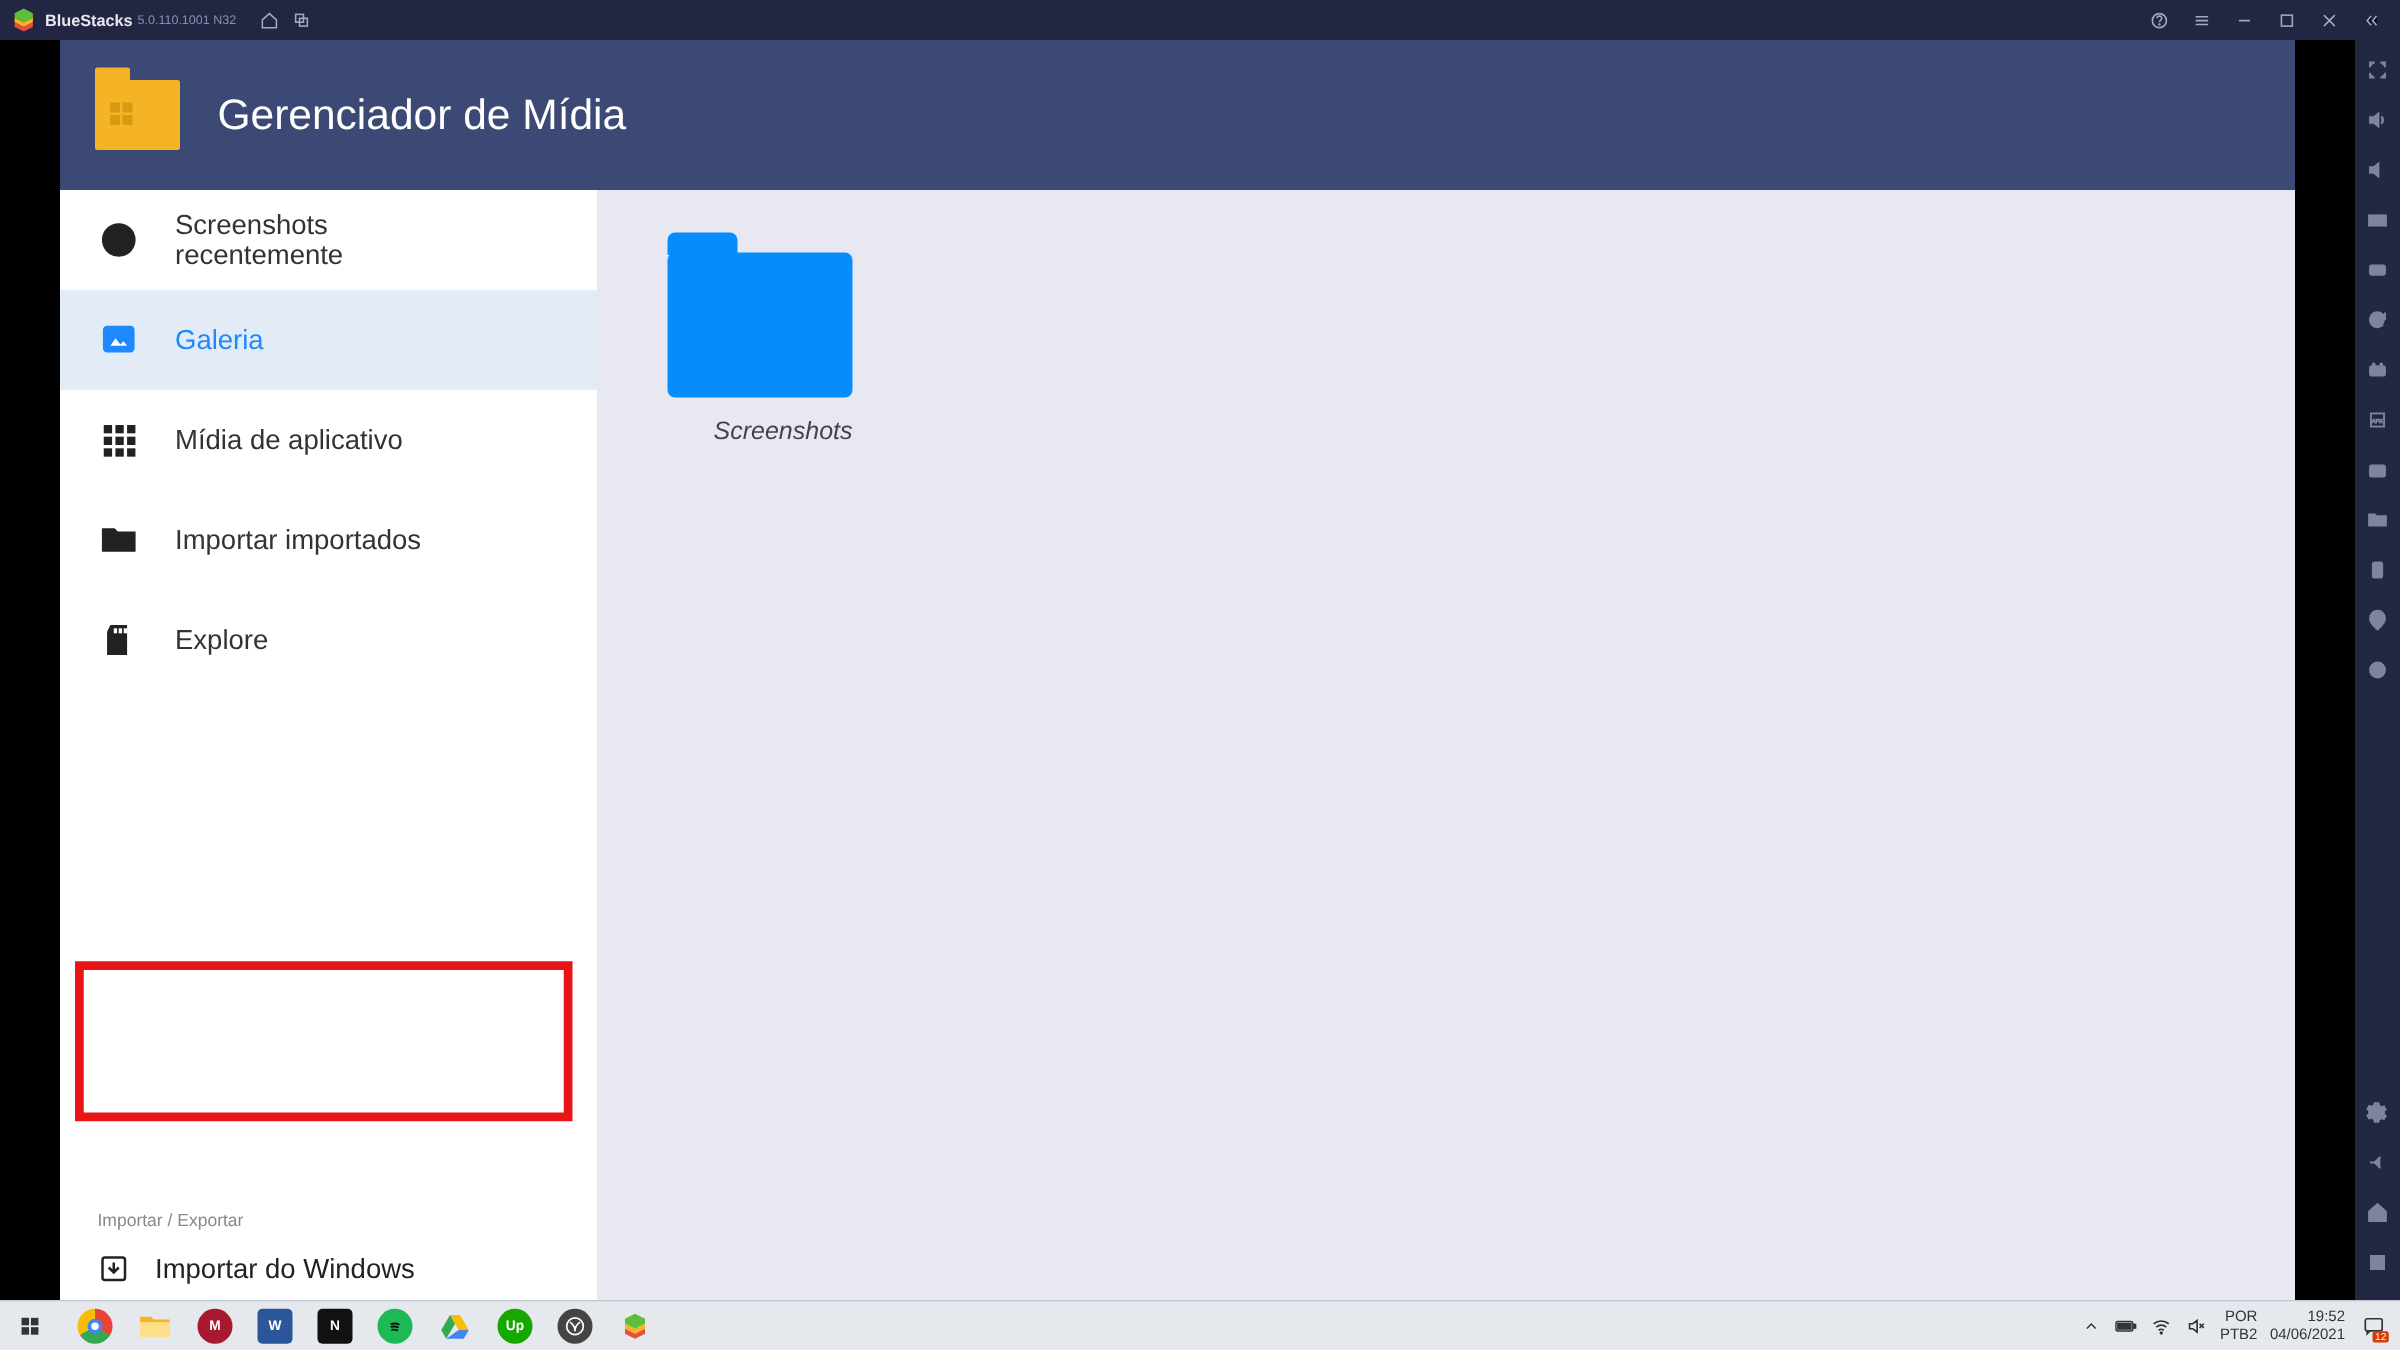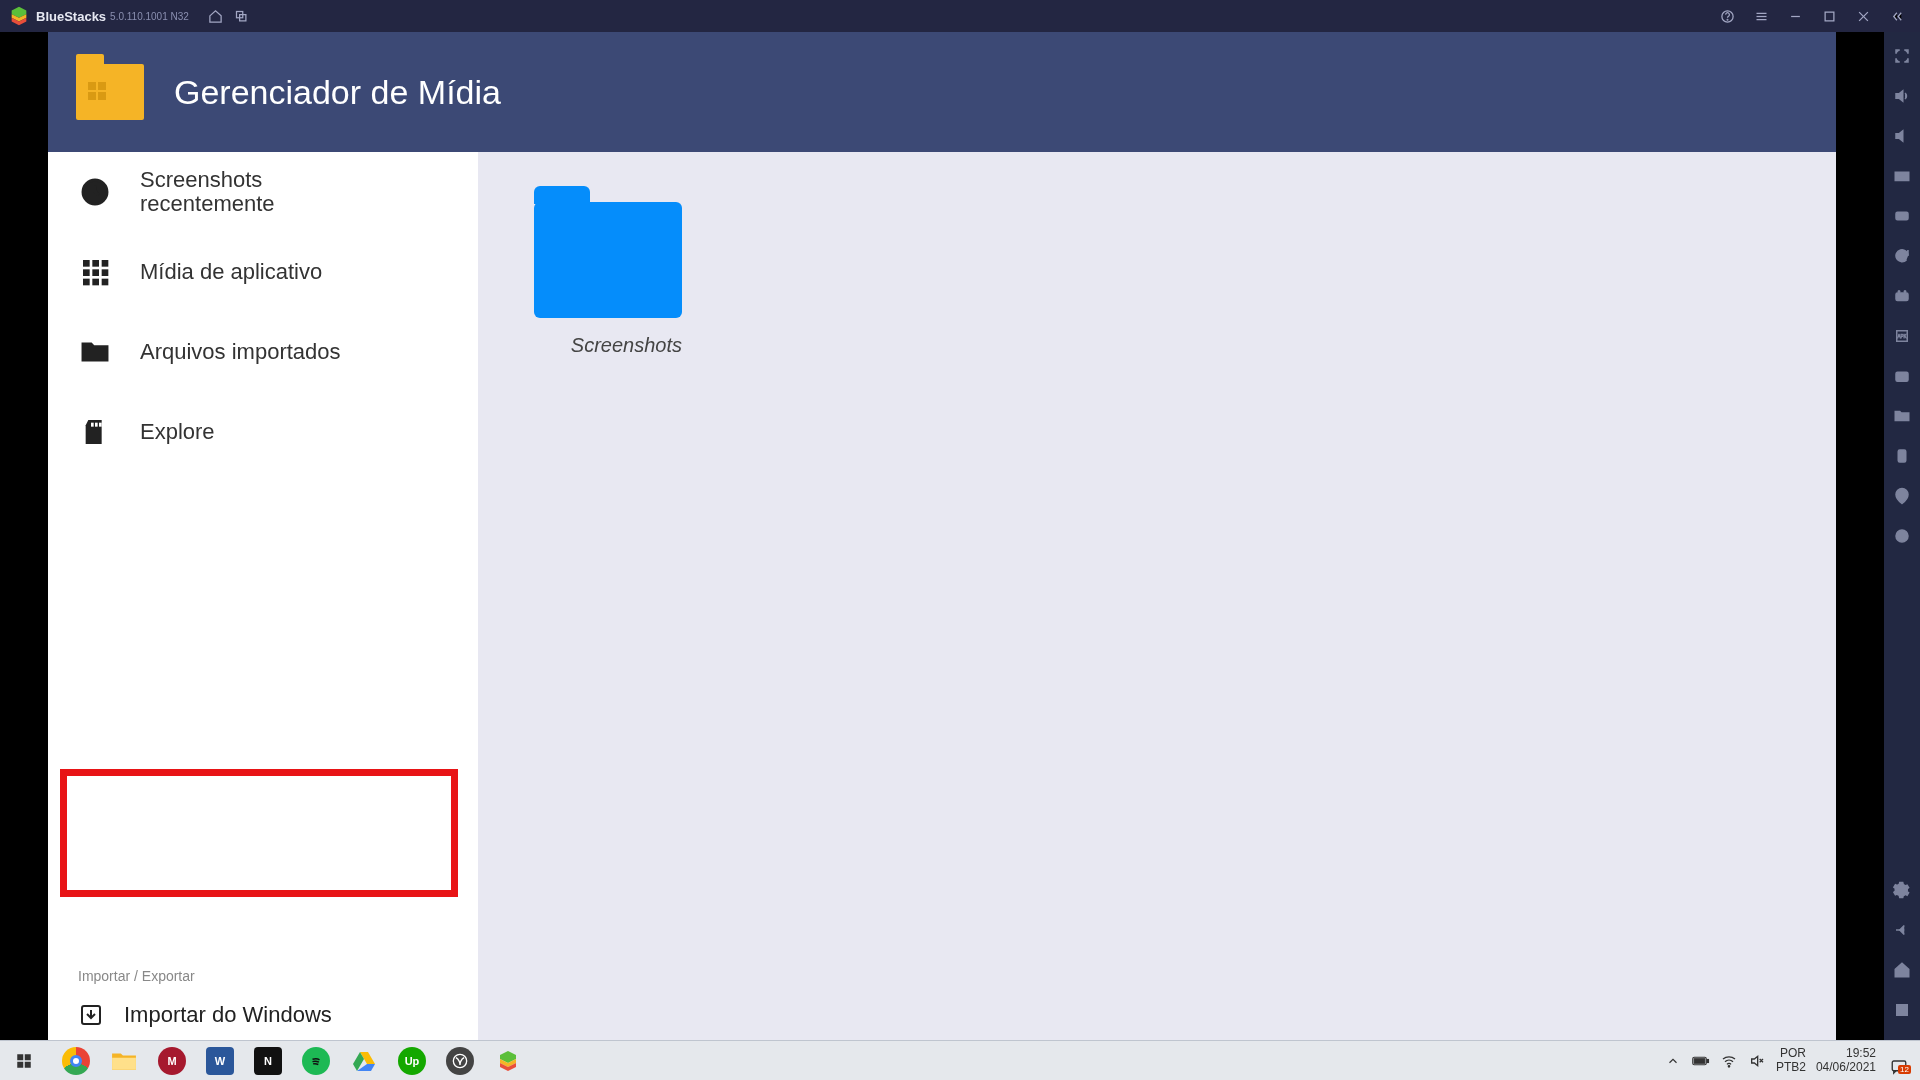--- a/index.html
+++ b/index.html
@@ -72,21 +72,21 @@
 .search-box { width: 406px; height: 40px; display:flex; align-items:center; background:#fff; border:1px solid #ccc; }
 .search-box .sic { width: 40px; display:flex; align-items:center; justify-content:center; }
 .search-box input { border:none; outline:none; font-size: 15px; flex:1; background:transparent; color:#555; }
 .task-icons { display:flex; align-items:center; height:100%; margin-left: 4px; }
 .task-icons .ti { width: 48px; height: 40px; display:flex; align-items:center; justify-content:center; cursor:pointer; }
 .task-icons .ti .circ { width: 28px; height: 28px; border-radius:50%; display:flex; align-items:center; justify-content:center; font-size:11px; font-weight:700; color:#fff; }
 .tray { margin-left:auto; display:flex; align-items:center; gap: 10px; padding-right: 8px; color:#333; font-size:11px; }
 .tray .tric { width: 18px; height: 18px; display:flex; align-items:center; justify-content:center; }
 .tray .dt { text-align:right; line-height:1.1; font-size:12px; }
 .tray .lang { text-align:right; line-height:1.1; font-size:12px; }
-.tray .notif { width:26px; height:30px; display:flex; align-items:flex-end; justify-content:center; background:transparent; position:relative; }
+.tray .notif { width:26px; height:30px; display:flex; align-items:center; justify-content:center; background:transparent; position:relative; }
 .tray .notif .badge { position:absolute; bottom:2px; right:1px; background:#d83b01; color:#fff; font-size:8px; padding:0 2px; border-radius:2px; }
 </style>
 </head>
 <body>
 
 <div class="screen">
 
   <div class="bs-titlebar">
     <div class="bs-logo">
       <svg viewBox="0 0 24 24">
@@ -168,20 +168,29 @@
         <div class="sidebar">
           <div class="nav-item recent">
             <div class="nav-ic">
                 <svg viewBox="0 0 24 24" fill="none" stroke="#222" stroke-width="2.2">
                   <circle cx="12" cy="12" r="9"></circle>
                   <path d="M12 7v5l3 2"></path>
                 </svg>
               </div>
             <div class="lbl" style="white-space:pre-line">Screenshots
 recentemente</div>
+          </div>
+          <div class="nav-item active">
+            <div class="nav-ic">
+                <svg viewBox="0 0 24 24">
+                  <rect x="3" y="4" width="18" height="15" rx="2" fill="#1e88ff"></rect>
+                  <polygon points="6,16 10,10 13,14 15,12 18,16" fill="#fff"></polygon>
+                </svg>
+              </div>
+            <div class="lbl">Galeria</div>
           </div>
           <div class="nav-item">
             <div class="nav-ic">
                 <svg viewBox="0 0 24 24">
                   <rect x="3" y="3" width="5" height="5"></rect>
                   <rect x="10" y="3" width="5" height="5"></rect>
                   <rect x="17" y="3" width="5" height="5"></rect>
                   <rect x="3" y="10" width="5" height="5"></rect>
                   <rect x="10" y="10" width="5" height="5"></rect>
                   <rect x="17" y="10" width="5" height="5"></rect>
@@ -191,21 +200,21 @@
                 </svg>
               </div>
             <div class="lbl">Mídia de aplicativo</div>
           </div>
           <div class="nav-item">
             <div class="nav-ic">
                 <svg viewBox="0 0 24 24" fill="none" stroke="#222" stroke-width="2.2">
                   <path d="M3 6h6l2 2h10v10H3z"></path>
                 </svg>
               </div>
-            <div class="lbl">Arquivos importados</div>
+            <div class="lbl">Importar importados</div>
           </div>
           <div class="nav-item">
             <div class="nav-ic">
                 <svg viewBox="0 0 24 24">
                   <path d="M7 3h10v18H5V7z"></path>
                   <rect x="9" y="5" width="2" height="3" fill="#fff"></rect>
                   <rect x="12" y="5" width="2" height="3" fill="#fff"></rect>
                   <rect x="15" y="5" width="2" height="3" fill="#fff"></rect>
                 </svg>
               </div>

